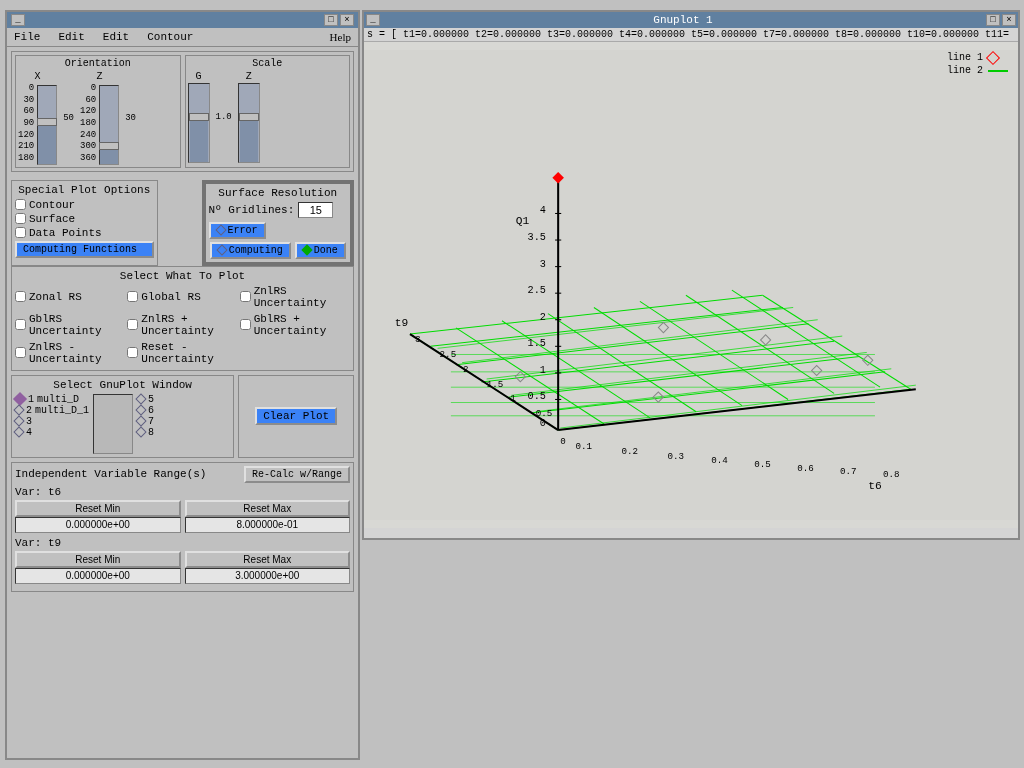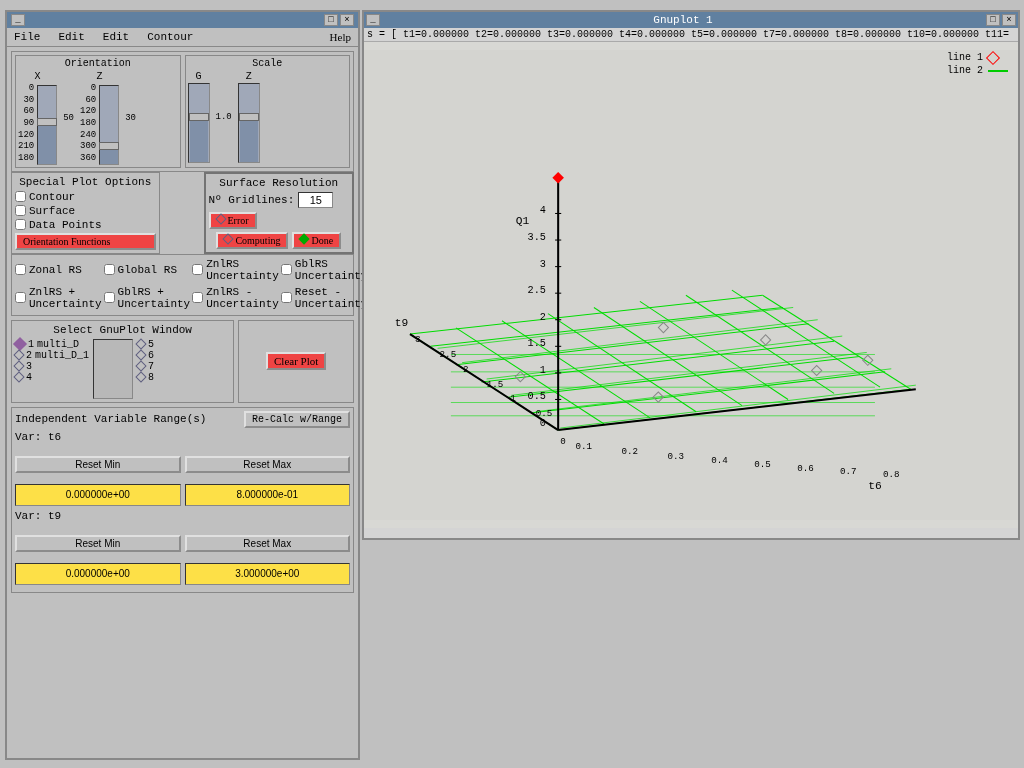--- a/index.html
+++ b/index.html
@@ -50,21 +50,21 @@
     }
     .menubar span {
       cursor: pointer;
       padding: 1px 3px;
     }
     .main-panel {
       padding: 4px;
     }
     .section-box {
       border: 1px solid #888;
-      margin-bottom: 0;
+      margin-bottom: 8px;
       padding: 4px;
       background: #c0c0c0;
     }
     .section-title {
       text-align: center;
       font-size: 11px;
       margin-bottom: 3px;
     }
     .orientation-scale {
       display: flex;
@@ -146,21 +146,21 @@
       display: flex;
       gap: 16px;
     }
     .plot-options {
       flex: 1;
       border: 1px solid #888;
       padding: 3px;
     }
     .surface-res {
       flex: 1;
-      border: 2px solid #737373;
+      border: 4px solid #737373;
       padding: 3px;
       margin-left: 28px;
     }
     .checkbox-row {
       display: flex;
       align-items: center;
       gap: 3px;
       margin-bottom: 2px;
       font-size: 11px;
     }
@@ -177,48 +177,48 @@
     }
     .gridlines-input {
       width: 35px;
       height: 16px;
       border: 1px inset #888;
       font-size: 11px;
       text-align: center;
       background: white;
     }
     .btn {
-      background: #ef4444;
+      background: #3b82f6;
       border: 2px outset #e0e0e0;
       font-size: 10px;
       padding: 1px 6px;
       cursor: pointer;
-      font-family: Liberation Serif, serif;
-      display: flex;
-      align-items: flex-start;
+      font-family: Liberation Mono, monospace;
+      display: flex;
+      align-items: center;
       gap: 3px;
     }
     .btn-row {
       display: flex;
       gap: 4px;
       justify-content: center;
       margin-top: 2px;
     }
     .membership-btn {
       width: 100%;
       margin-top: 2px;
     }
     .select-section {
       border: 1px solid #888;
       padding: 3px;
       margin-bottom: 4px;
     }
     .select-grid {
       display: grid;
-      grid-template-columns: 1fr 1fr 1fr 1fr;
+      grid-template-columns: 1fr 1fr 1fr;
       gap: 2px;
     }
     .gnuplot-clear-row {
       display: flex;
       gap: 4px;
       margin-bottom: 4px;
     }
     .gnuplot-box {
       flex: 2;
       border: 1px solid #888;
@@ -256,40 +256,39 @@
       flex-shrink: 0;
     }
     .var-section {
       border: 1px solid #888;
       padding: 3px;
     }
     .var-row {
       display: flex;
       flex-direction: column;
       margin-bottom: 4px;
-      gap: 11px;
     }
     .var-label { font-size: 11px; margin-bottom: 2px; }
     .var-controls {
       display: flex;
       gap: 4px;
     }
     .var-btn {
       flex: 1;
       text-align: center;
       background: #c0c0c0;
       border: 2px outset #e0e0e0;
       font-size: 10px;
       padding: 1px;
       cursor: pointer;
     }
     .var-input {
       flex: 1;
-      height: 22px;
-      background: #fde047;
+      height: 16px;
+      background: #e5e5e5;
       border: 1px inset #888;
       font-size: 10px;
       text-align: center;
     }
     .recalc-btn {
       background: #c0c0c0;
       border: 2px outset #e0e0e0;
       font-size: 10px;
       padding: 1px 6px;
       cursor: pointer;
@@ -477,21 +476,21 @@
           <span>Contour</span>
         </div>
         <div class="checkbox-row">
           <input type="checkbox" style="">
           <span>Surface</span>
         </div>
         <div class="checkbox-row">
           <input type="checkbox" style="">
           <span>Data Points</span>
         </div>
-        <button class="btn membership-btn">Orientation Functions</button>
+        <button class="btn membership-btn">Computing Functions</button>
       </div>
       <div class="surface-res">
         <div class="section-title">Surface Resolution</div>
         <div class="gridlines-row">
           <span>Nº Gridlines:</span>
           <input type="text" class="gridlines-input" value="15" style="">
         </div>
         <div style="text-align:center;margin-bottom:3px;">
           <button class="btn">
             <span style="display:inline-block;width:8px;height:8px;border:1px solid #606080;transform:rotate(45deg);"></span>
@@ -505,20 +504,21 @@
           </button>
           <button class="btn">
             <span style="display:inline-block;width:8px;height:8px;background:#00aa00;transform:rotate(45deg);"></span>
             <span>Done</span>
           </button>
         </div>
       </div>
     </div>
 
     <div class="select-section">
+      <div class="section-title">Select What To Plot</div>
       <div class="select-grid">
         <div class="checkbox-row">
           <input type="checkbox" style="">
           <span>Zonal RS</span>
         </div>
         <div class="checkbox-row">
           <input type="checkbox" style="">
           <span>Global RS</span>
         </div>
         <div class="checkbox-row">

